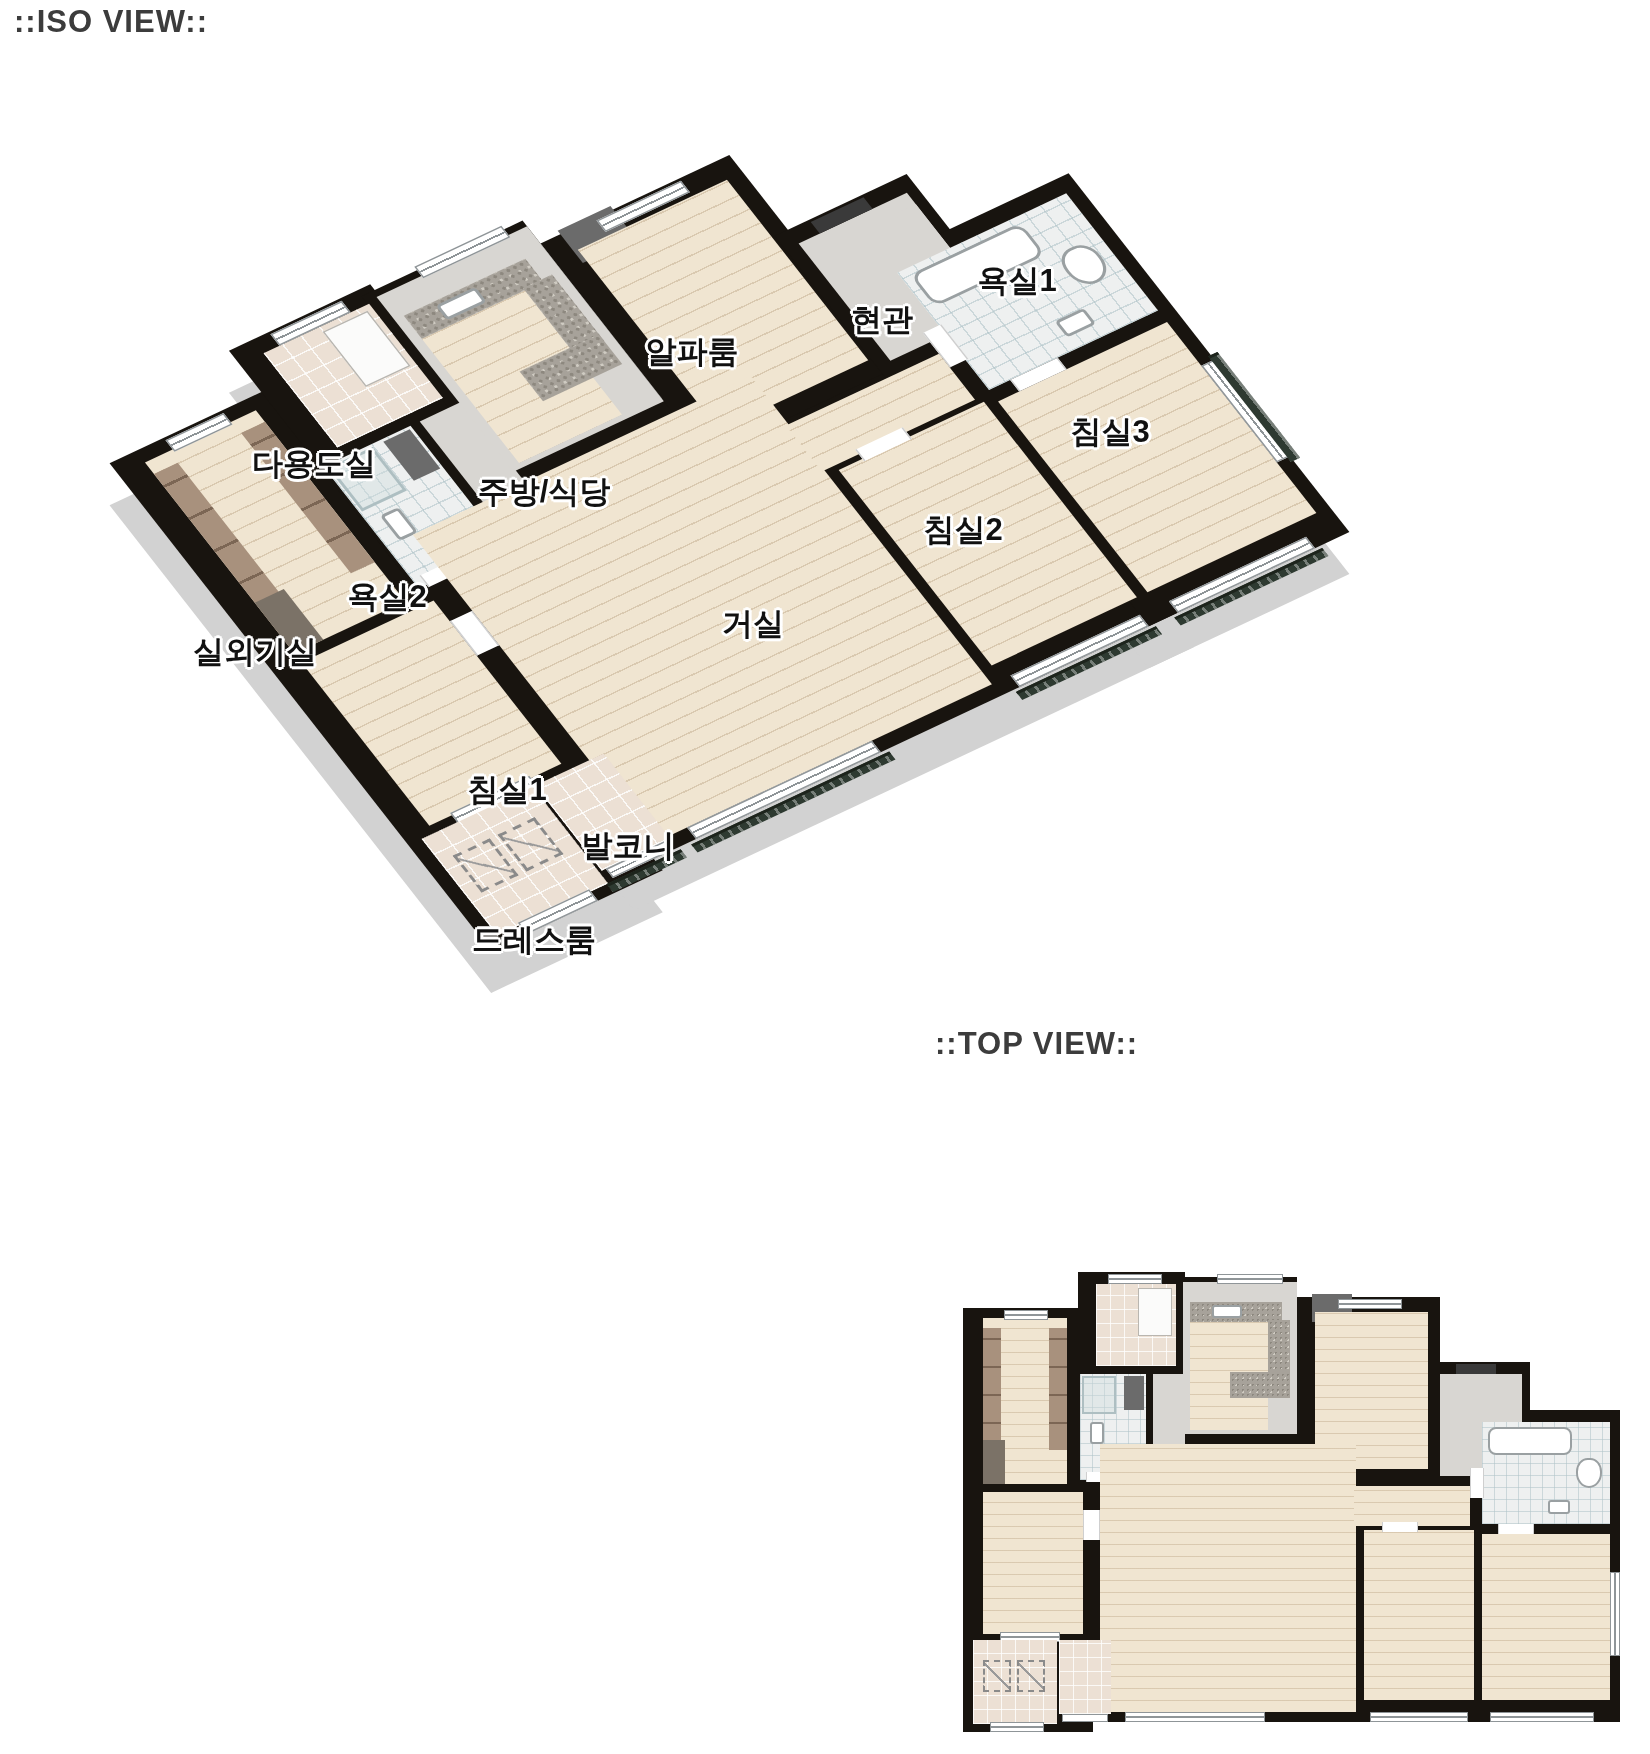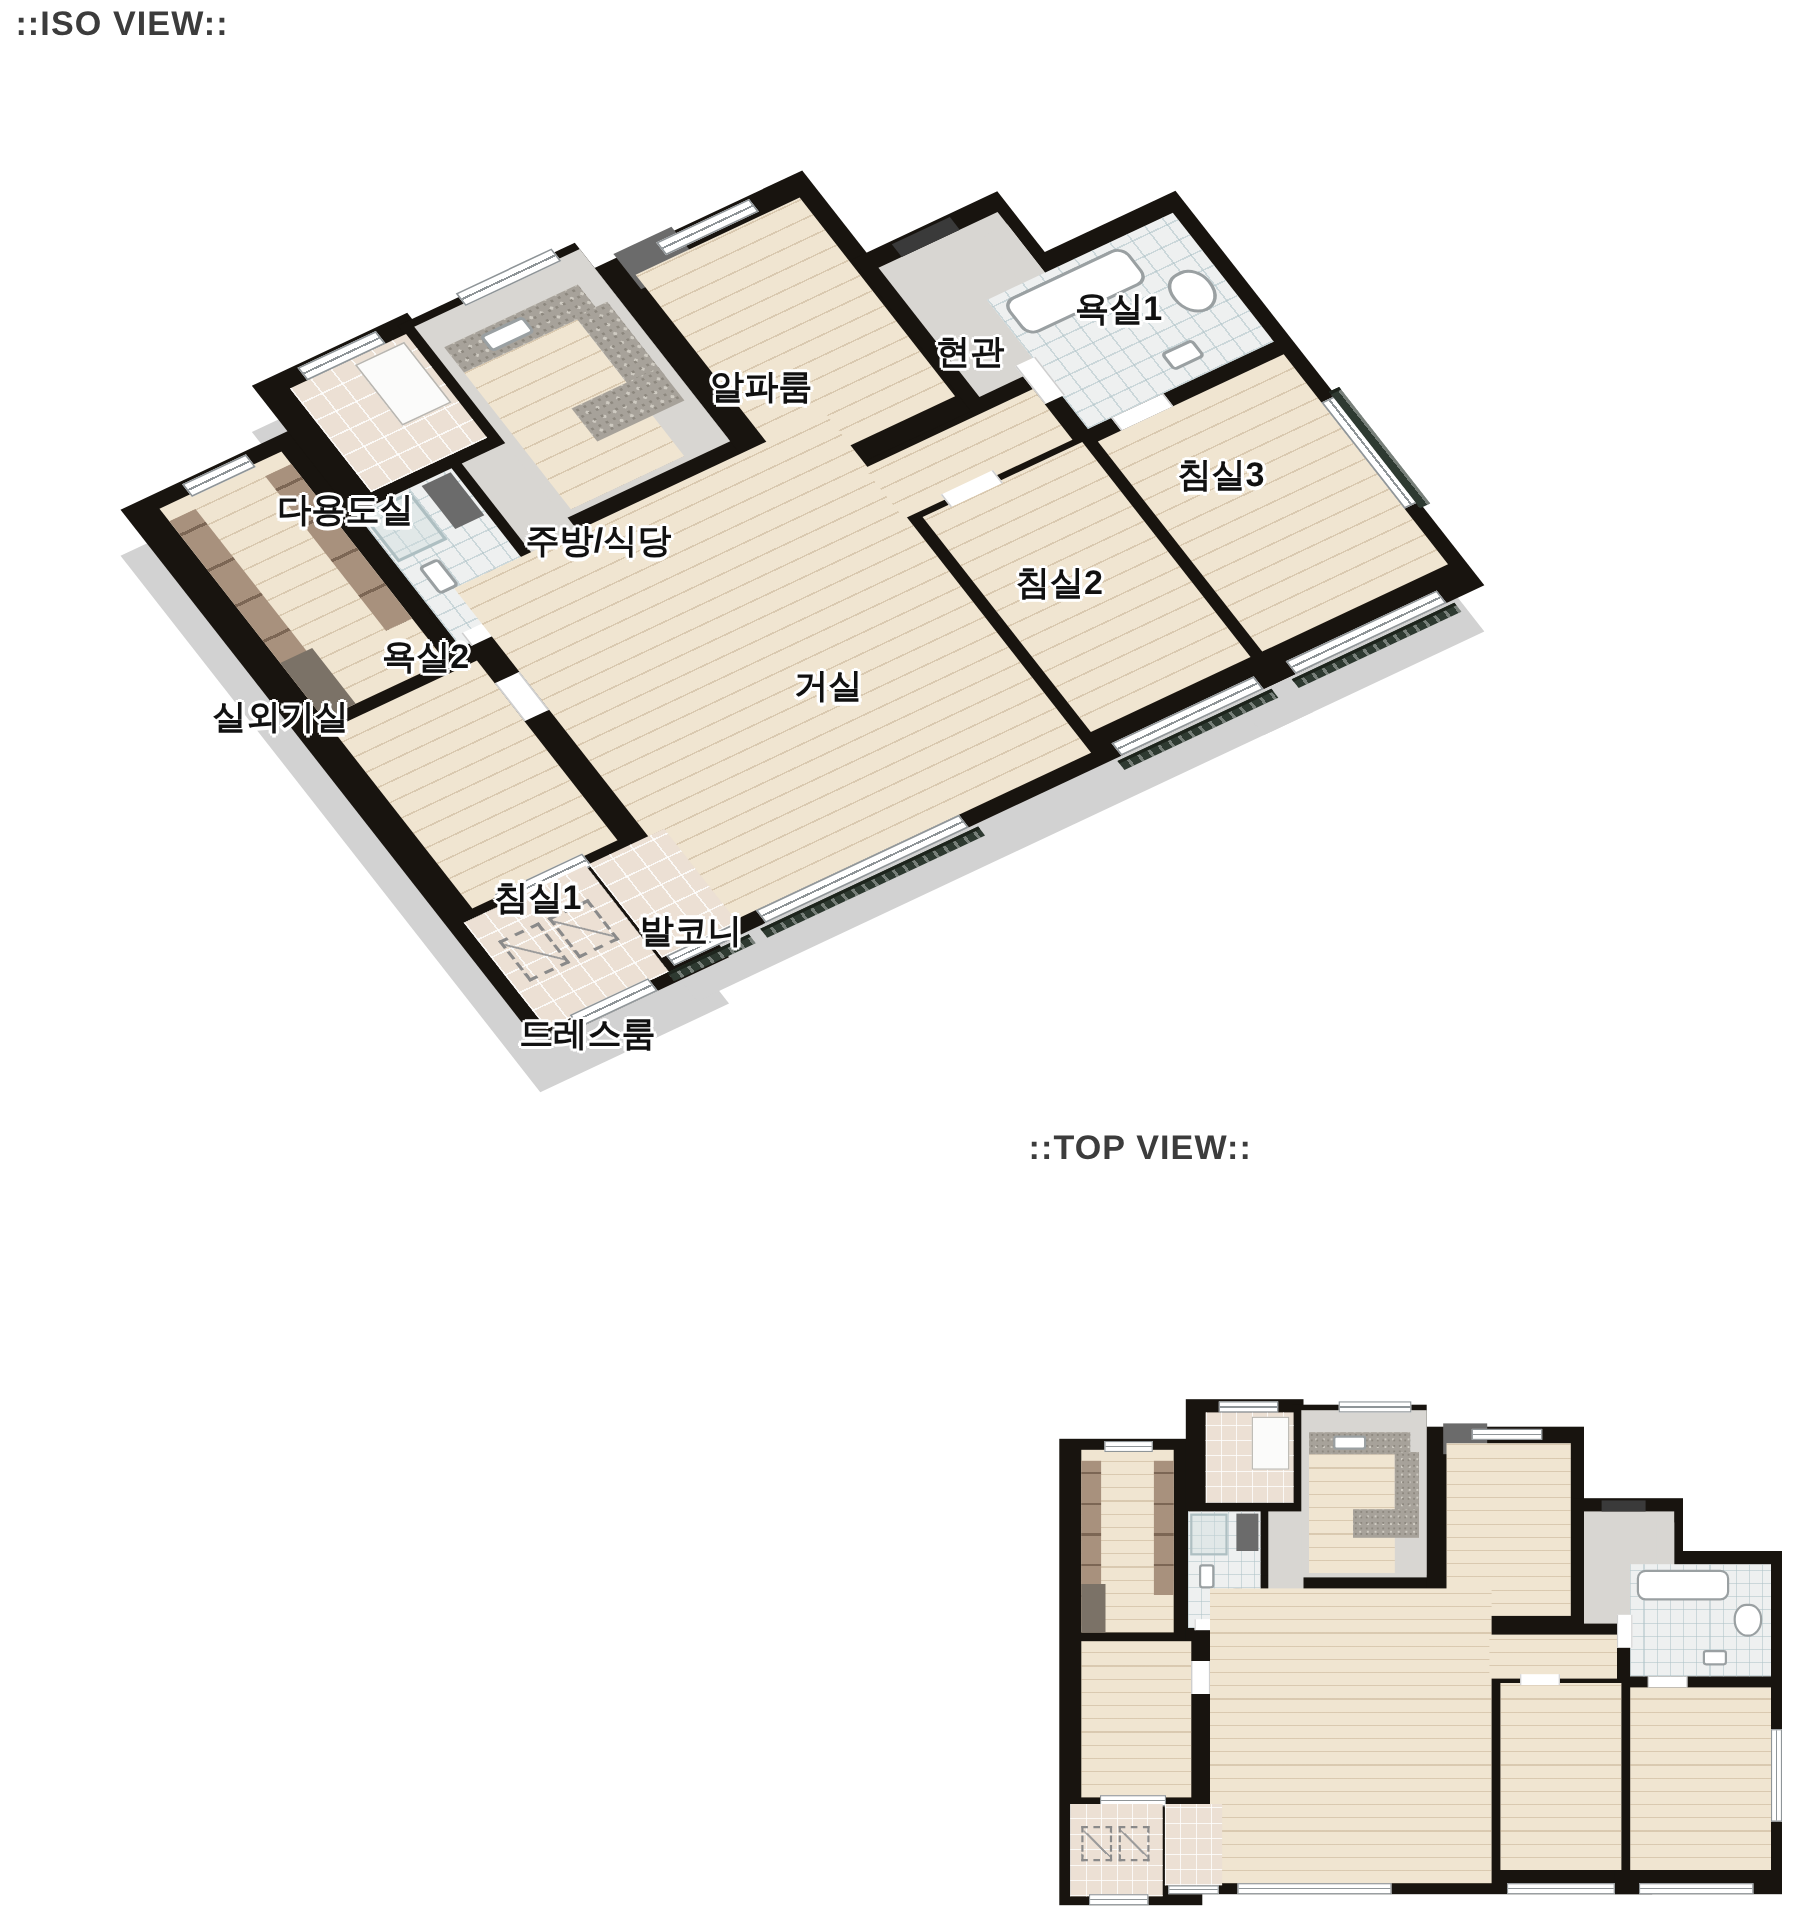--- a/index.html
+++ b/index.html
@@ -178,21 +178,21 @@
       <span class="room-label" style="left: 692px; top: 352px;">알파룸</span>
       <span class="room-label" style="left: 882px; top: 320px;">현관</span>
       <span class="room-label" style="left: 1017px; top: 281px;">욕실1</span>
       <span class="room-label" style="left: 1110px; top: 432px;">침실3</span>
       <span class="room-label" style="left: 294px; top: 464px; margin-left: 20px;">다용도실</span>
       <span class="room-label" style="left: 544px; top: 492px;">주방/식당</span>
       <span class="room-label" style="left: 387px; top: 597px;">욕실2</span>
       <span class="room-label" style="left: 255px; top: 652px;">실외기실</span>
       <span class="room-label" style="left: 753px; top: 624px;">거실</span>
       <span class="room-label" style="left: 963px; top: 530px;">침실2</span>
-      <span class="room-label" style="left: 489px; top: 790px; margin-top: 26px;">침실1</span>
+      <span class="room-label" style="left: 507px; top: 790px;">침실1</span>
       <span class="room-label" style="left: 628px; top: 846px;">발코니</span>
       <span class="room-label" style="left: 534px; top: 940px;">드레스룸</span>
     </div>
   <div id="top-slot" class="top-area">
       <div class="top-tf">
         <div class="plan">
     <div class="sil">
       <div style="left:13px;top:36px;width:130px;height:424px"></div>
       <div style="left:128px;top:0px;width:107px;height:250px"></div>
       <div style="left:225px;top:5px;width:122px;height:165px"></div>

